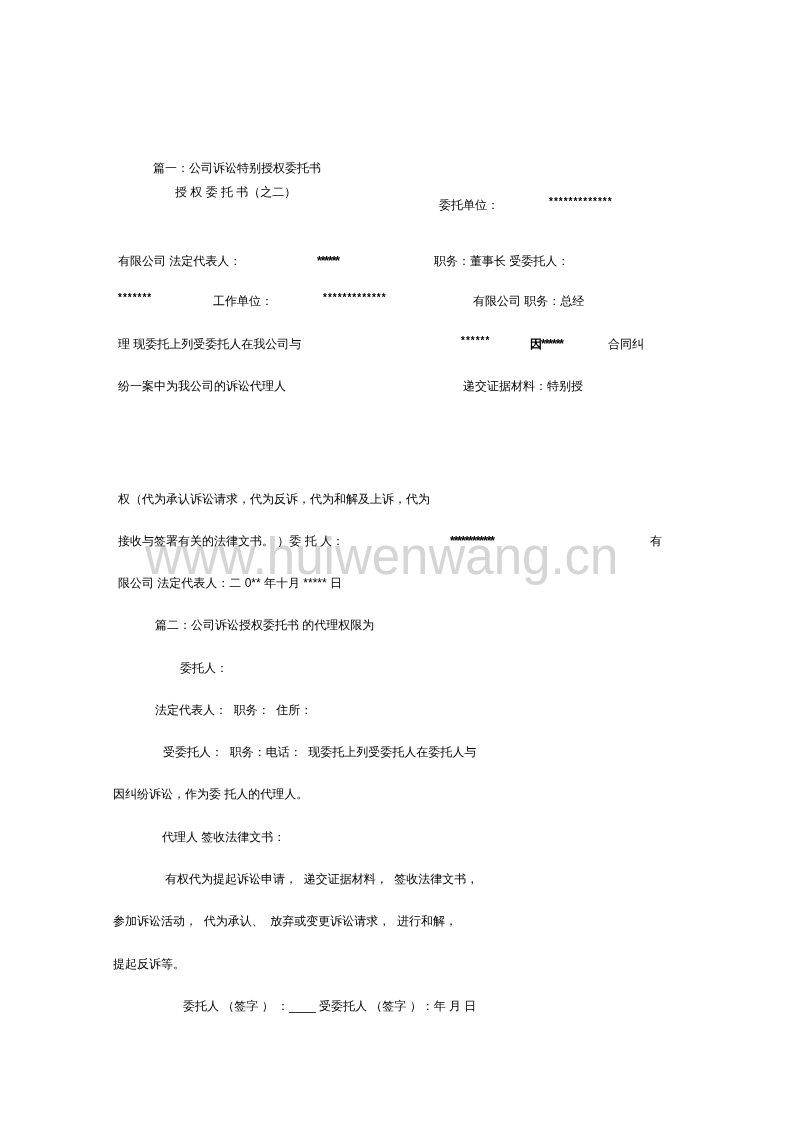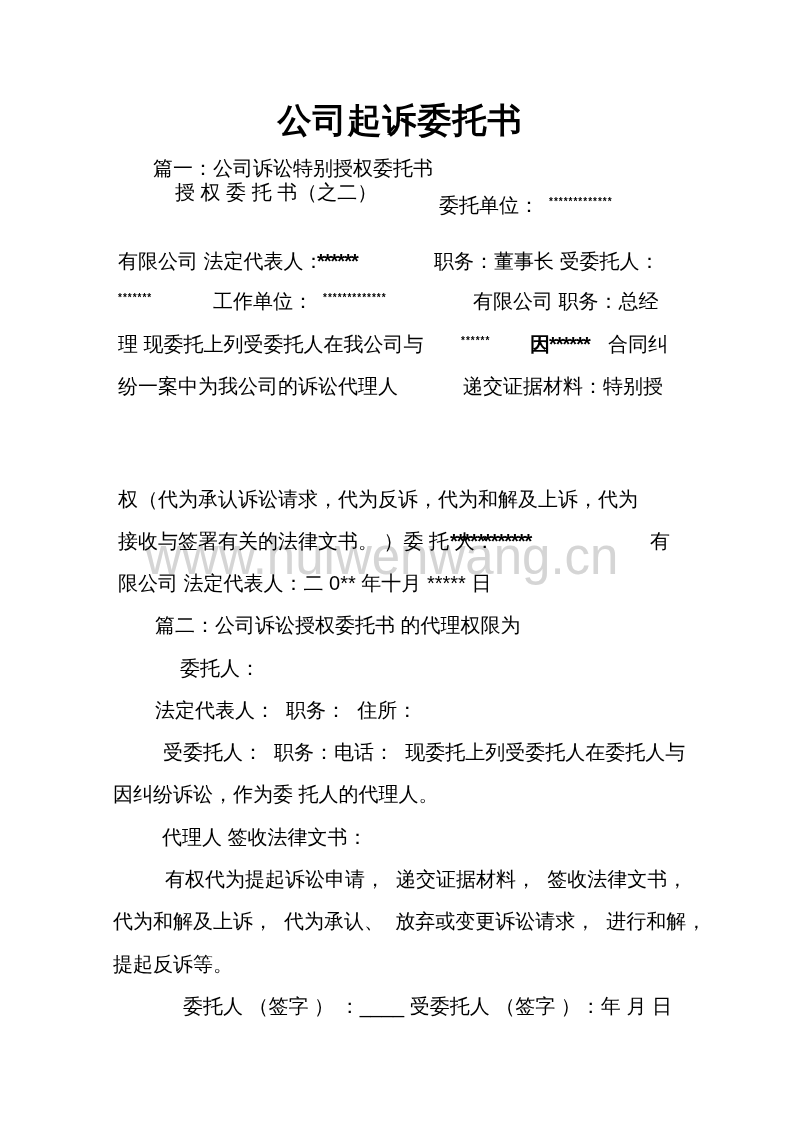--- a/index.html
+++ b/index.html
@@ -26,42 +26,41 @@
     position:absolute;
     left:145px; top:527px;
     font-size:51px;
     color:#d5d5d5;
     letter-spacing:0px;
     z-index:1;
     white-space:pre;
   }
   .seg{
     position:absolute;
-    font-size:20px;
+    font-size:12px;
     line-height:22px;
     white-space:pre;
     z-index:2;
   }
   .seg.sup{
     font-size:10px;
     line-height:11px;
     letter-spacing:1px;
     font-weight:bold;
   }
   .seg.ast{
     font-weight:bold;
     letter-spacing:-1px;
   }
 </style>
 </head>
 <body>
 
 <div class="page">
 
-  <div class="doc-title">公司起诉委托书</div>
 
   <div class="watermark">www.huiwenwang.cn</div>
 
   <div>
     <span class="seg" style="left:153px;top:157px">篇一：公司诉讼特别授权委托书</span>
   </div>
 
   <div>
     <span class="seg" style="left:175px;top:181px">授 权 委 托 书（之二）</span>
     <span class="seg" style="left:439px;top:194px">委托单位：</span>
@@ -129,21 +128,21 @@
 
   <div>
     <span class="seg" style="left:162px;top:826px">代理人 签收法律文书：</span>
   </div>
 
   <div>
     <span class="seg" style="left:165px;top:868px">有权代为提起诉讼申请，  递交证据材料，  签收法律文书，</span>
   </div>
 
   <div>
-    <span class="seg" style="left:113px;top:910px">代为和解及上诉，  代为承认、  放弃或变更诉讼请求，  进行和解，</span>
+    <span class="seg" style="left:113px;top:910px">参加诉讼活动，  代为承认、  放弃或变更诉讼请求，  进行和解，</span>
   </div>
 
   <div>
     <span class="seg" style="left:113px;top:953px">提起反诉等。</span>
   </div>
 
   <div>
     <span class="seg" style="left:183px;top:995px">委托人 （签字 ） ：____ 受委托人 （签字 ）：年 月 日</span>
   </div>
 

